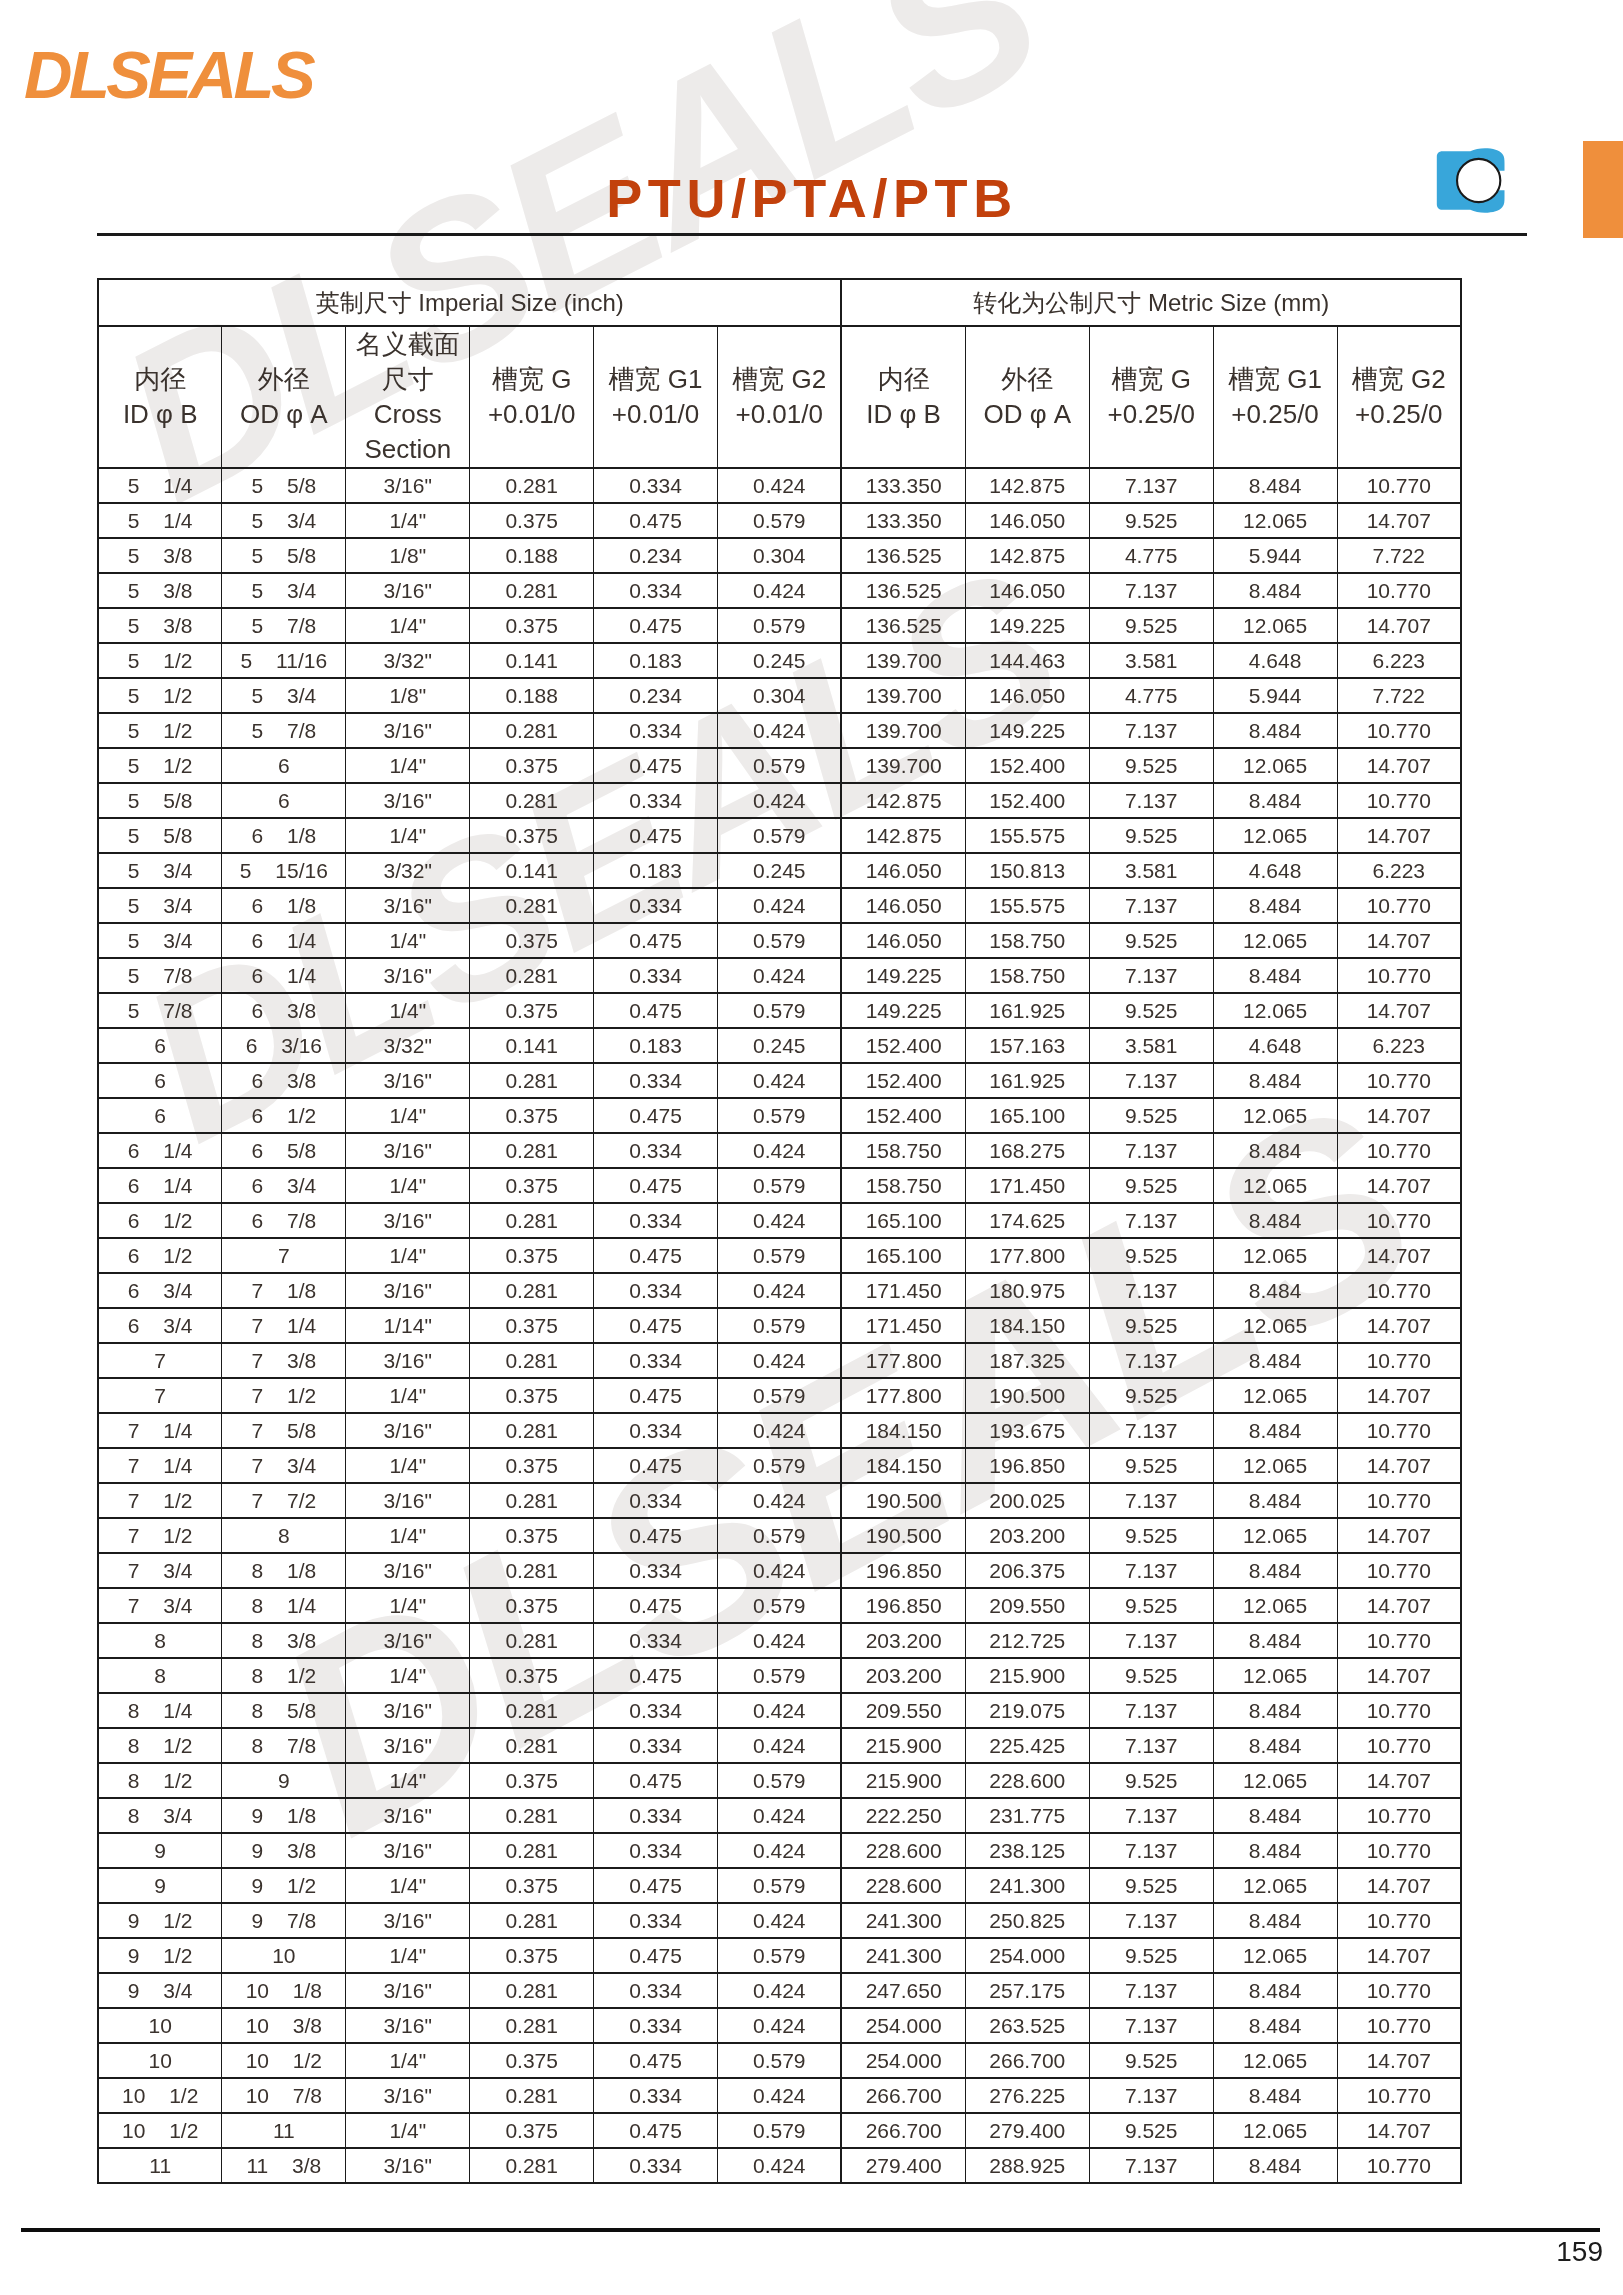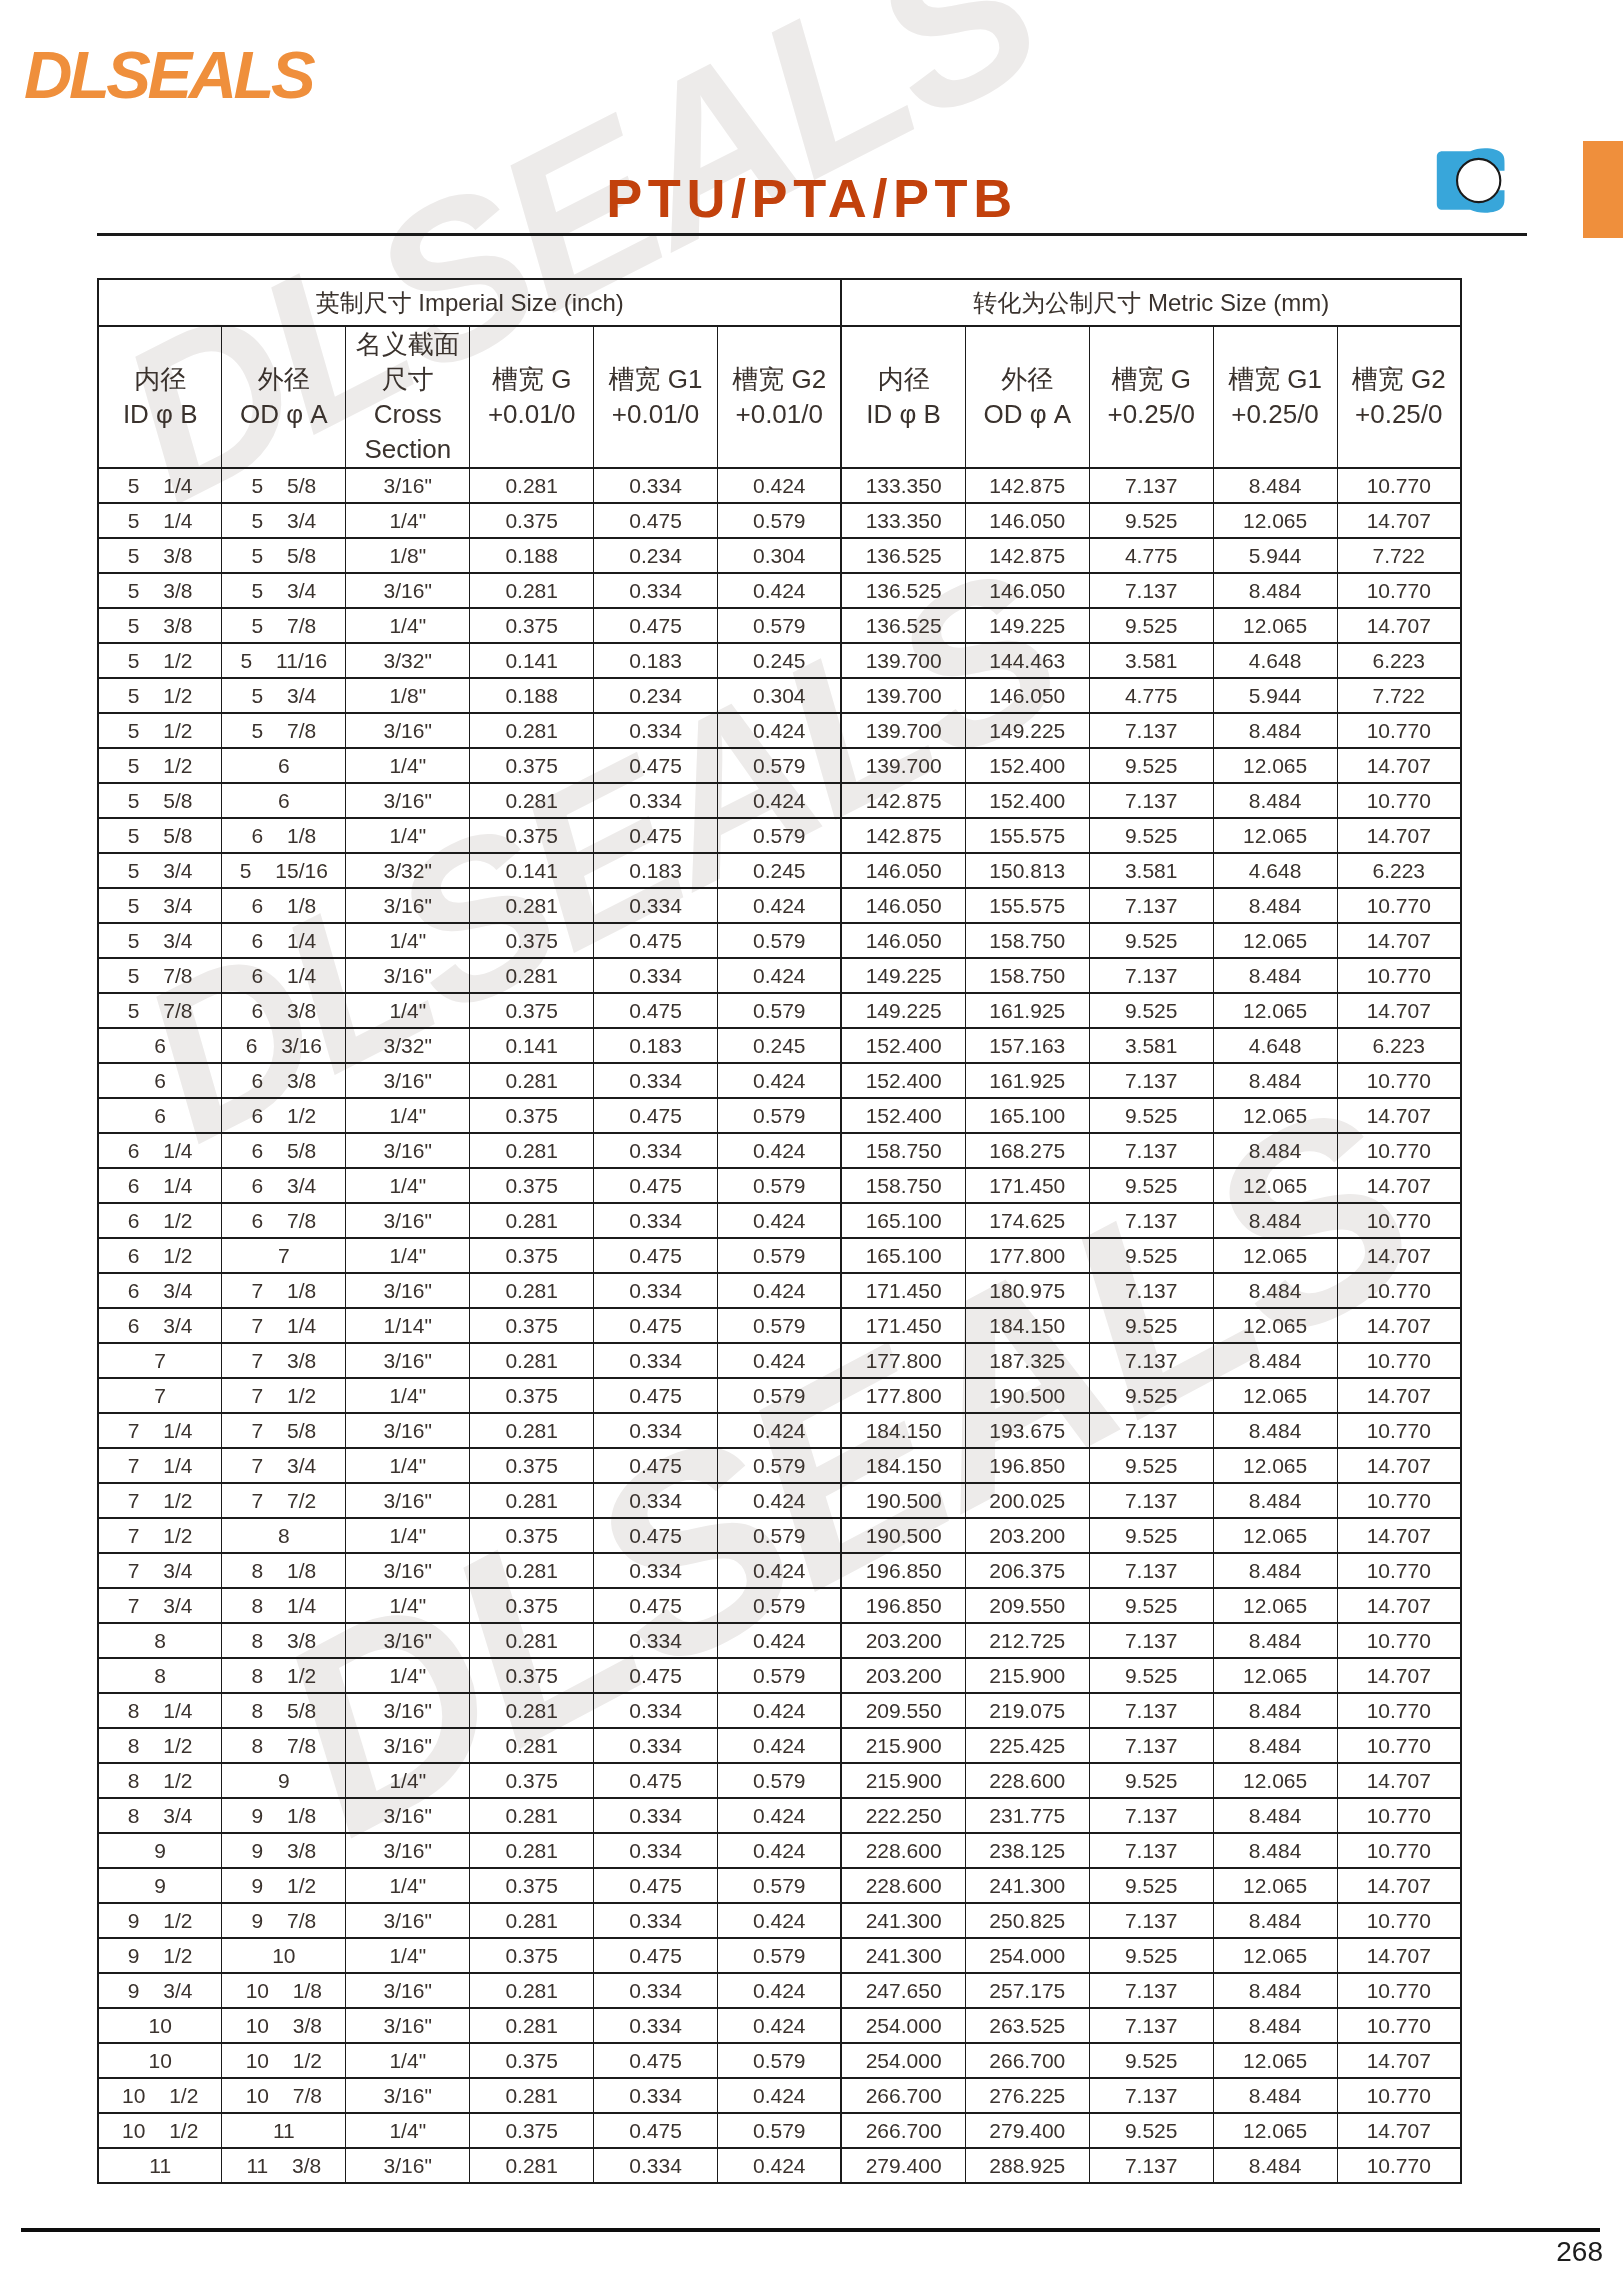--- a/index.html
+++ b/index.html
@@ -753,15 +753,15 @@
       <td class="metric-start">279.400</td>
       <td>288.925</td>
       <td>7.137</td>
       <td>8.484</td>
       <td>10.770</td>
     </tr>
       </tbody>
   </table>
 
   <div class="footer-rule"></div>
-  <div class="page-number">268</div>
+  <div class="page-number">159</div>
 </div>
 
 
 </body></html>

